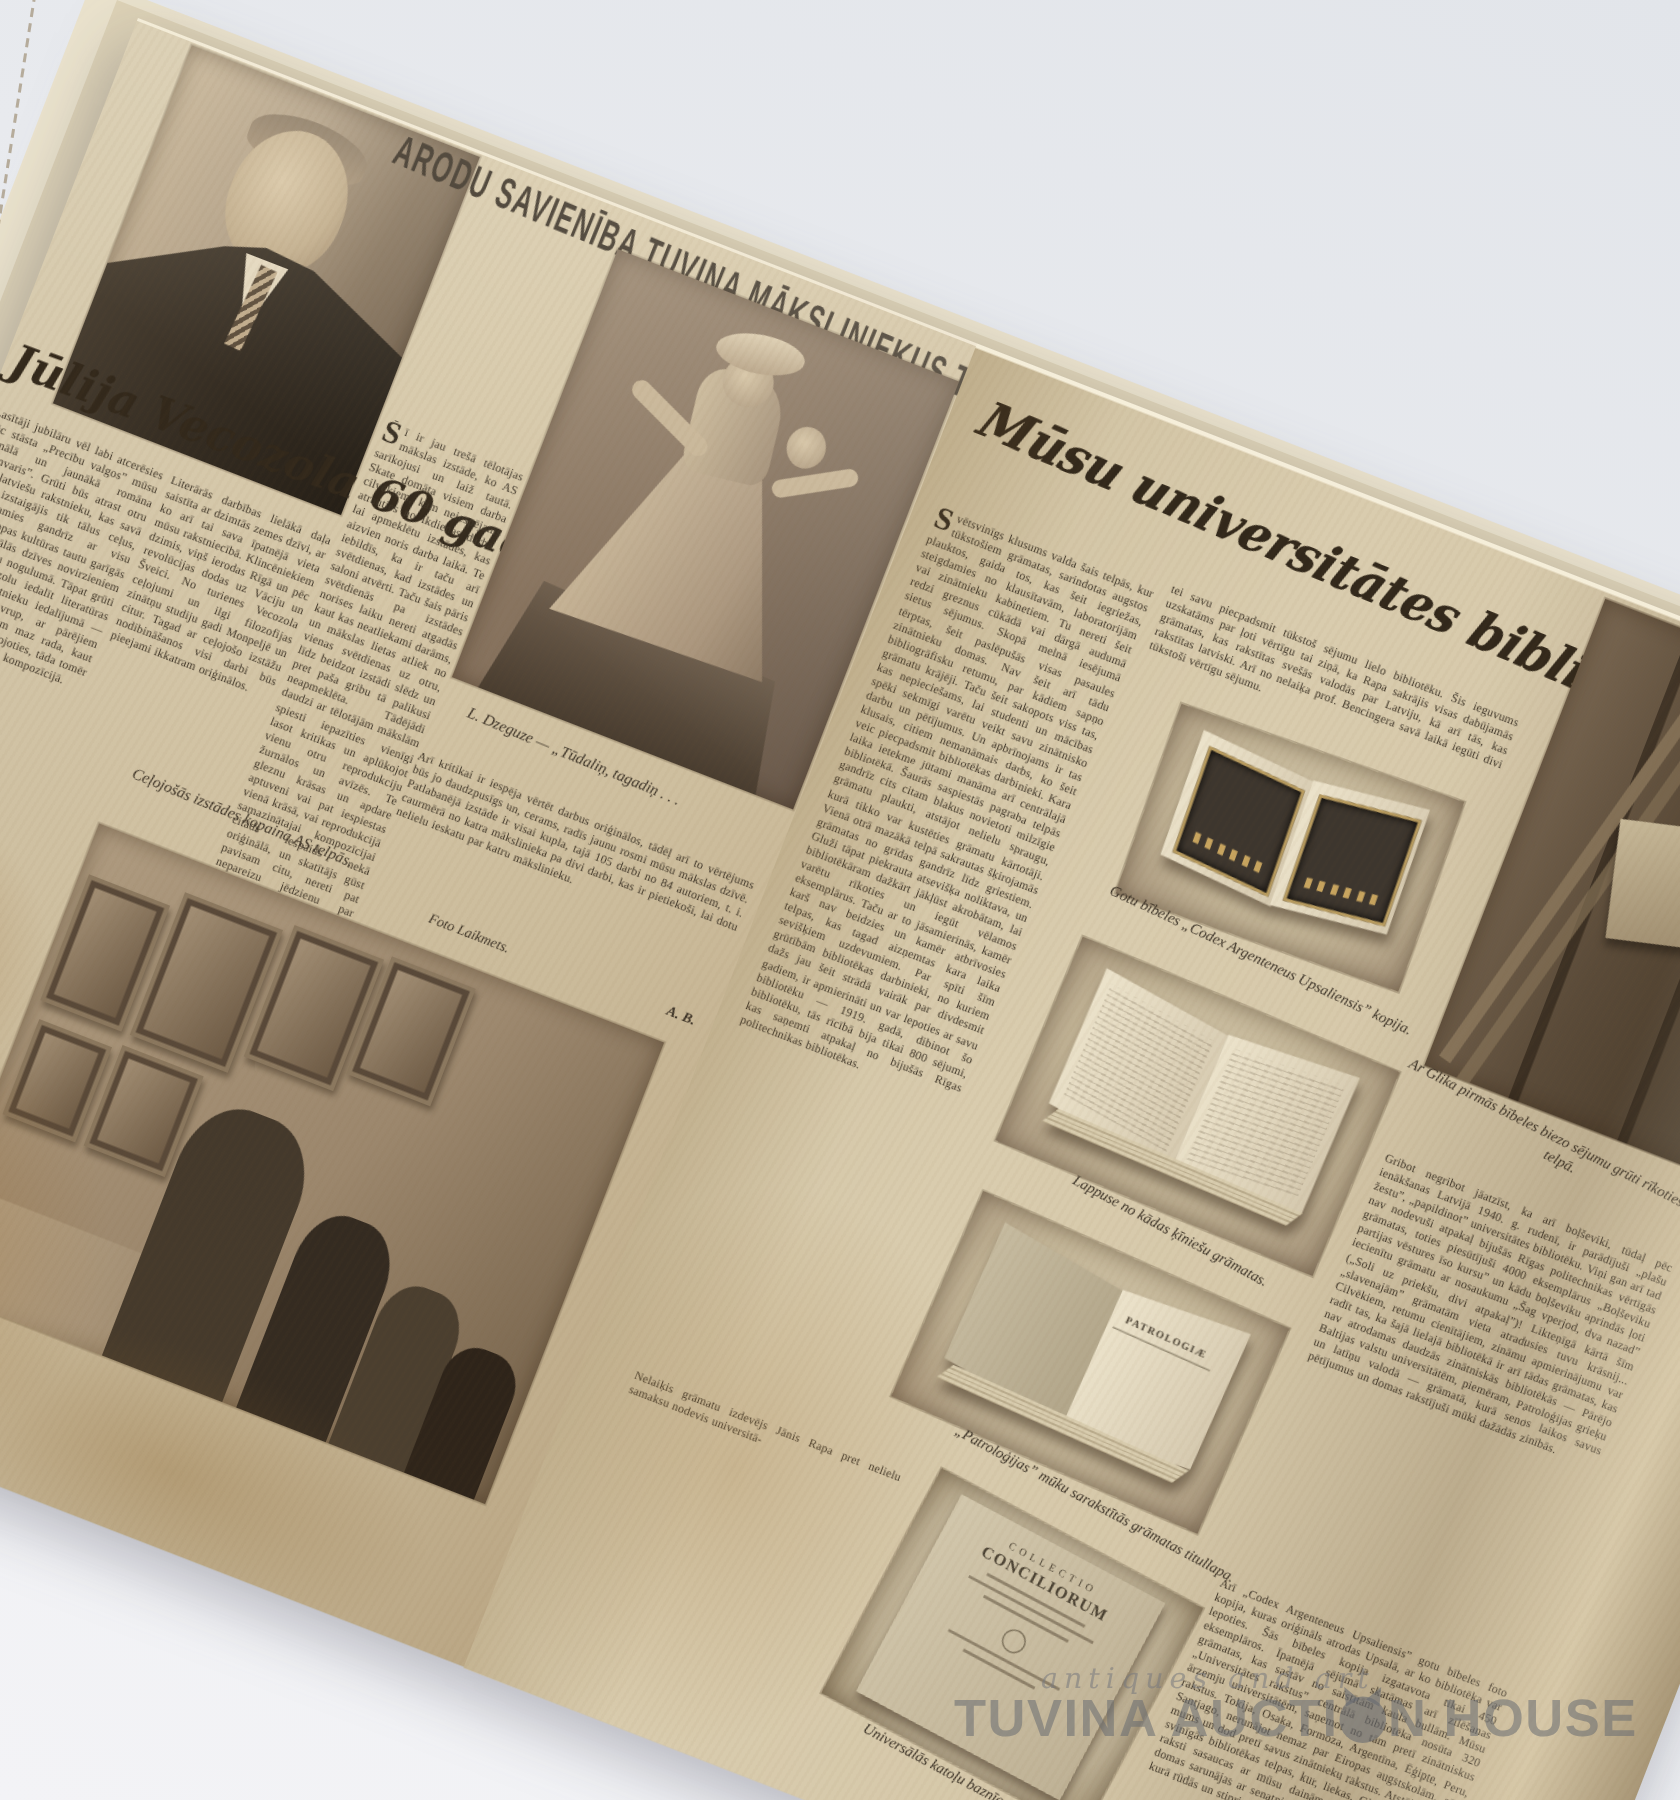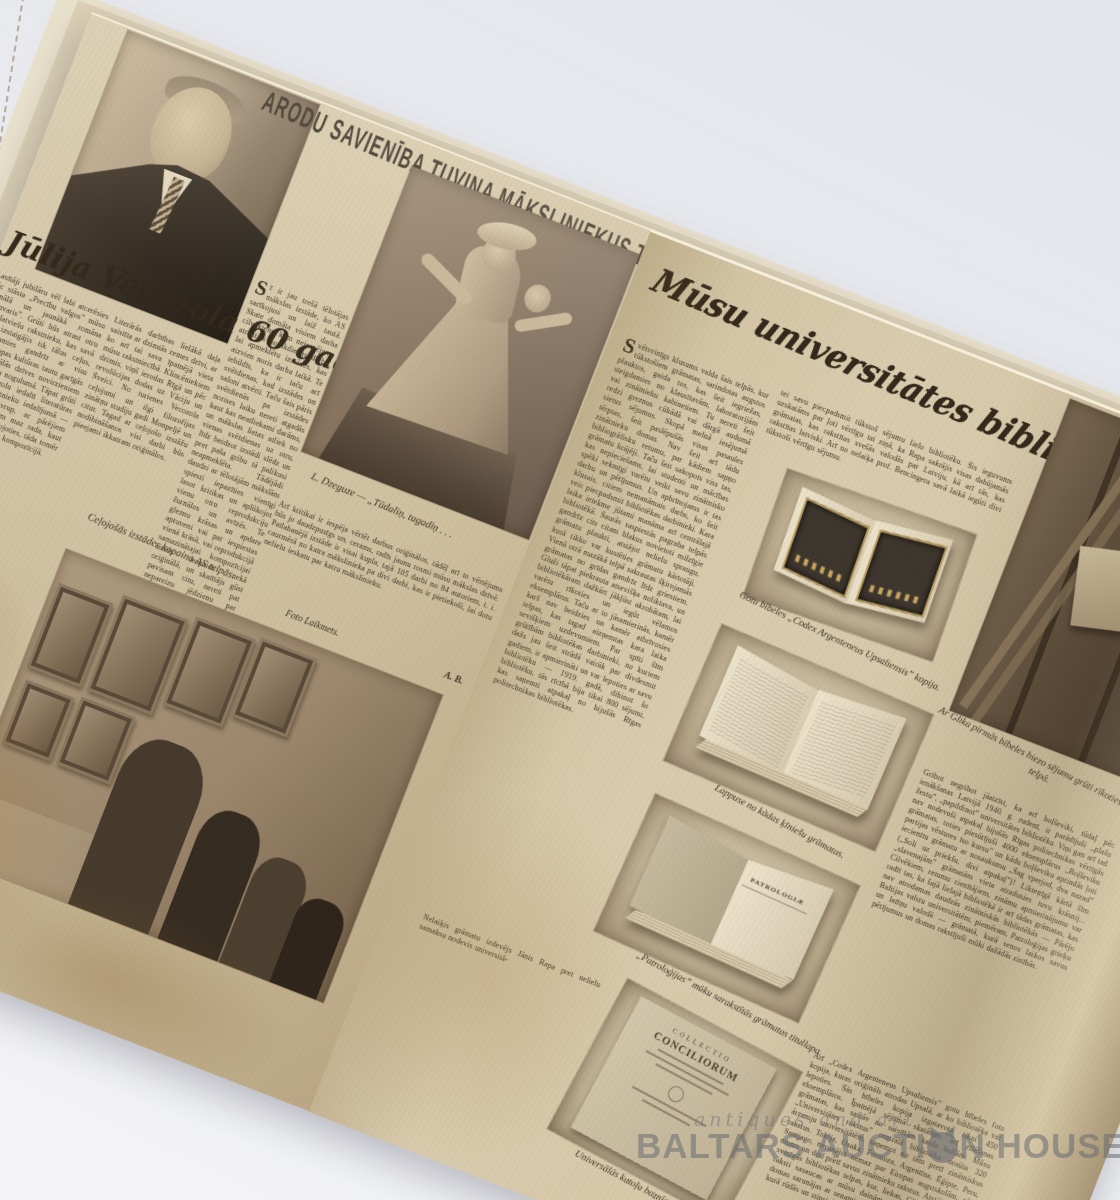--- a/index.html
+++ b/index.html
@@ -266,17 +266,17 @@
       <div class="abs shadeR"></div>
       <div class="abs grain"></div>
     </div>
 
     <div id="gutter"></div>
   </div>
 
   <div id="wm">
     <div id="wm-small">antiques and art</div>
     <div id="wm-big">
-      <span>BALTARS AUCTI</span><span class="cat"></span><span>N HOUSE</span>
+      <span>TUVINA AUCTI</span><span class="cat"></span><span>N HOUSE</span>
     </div>
   </div>
 
 </div>
 
 </body></html>

